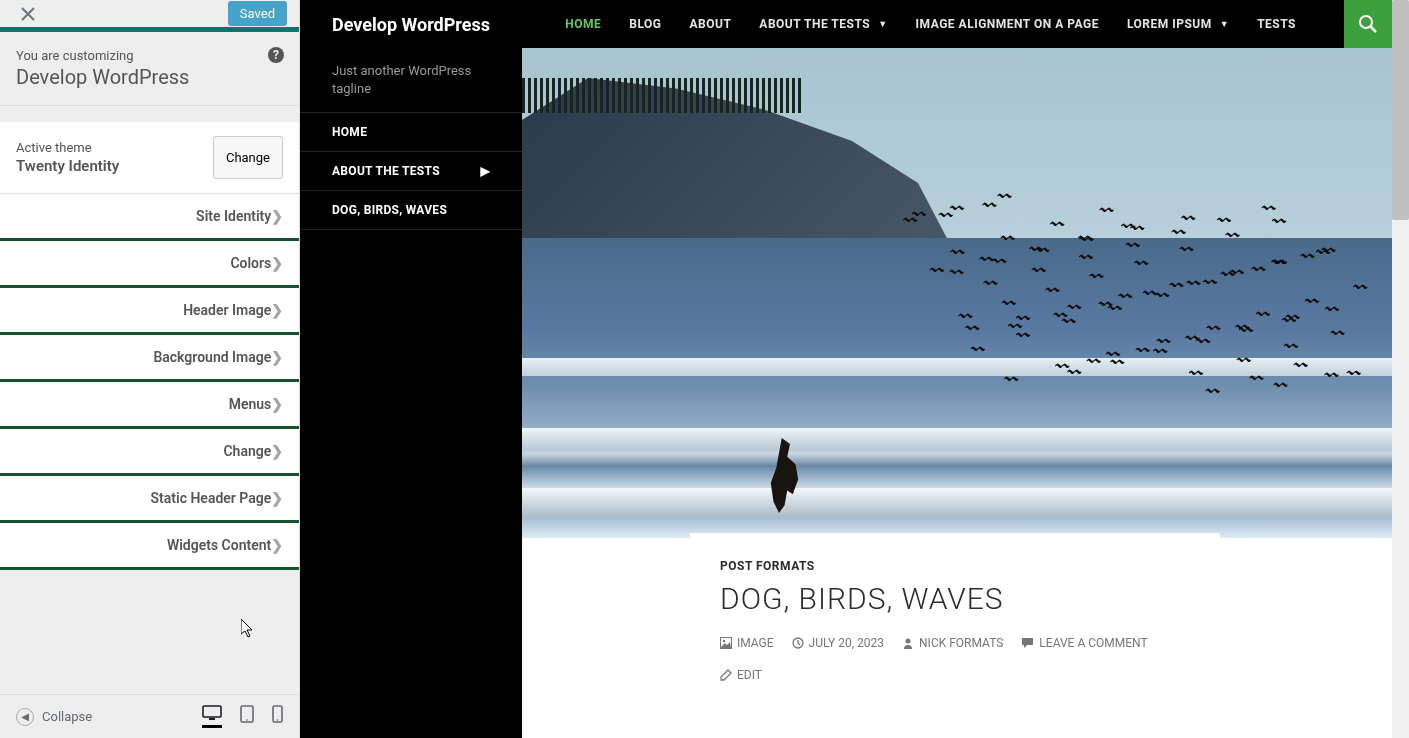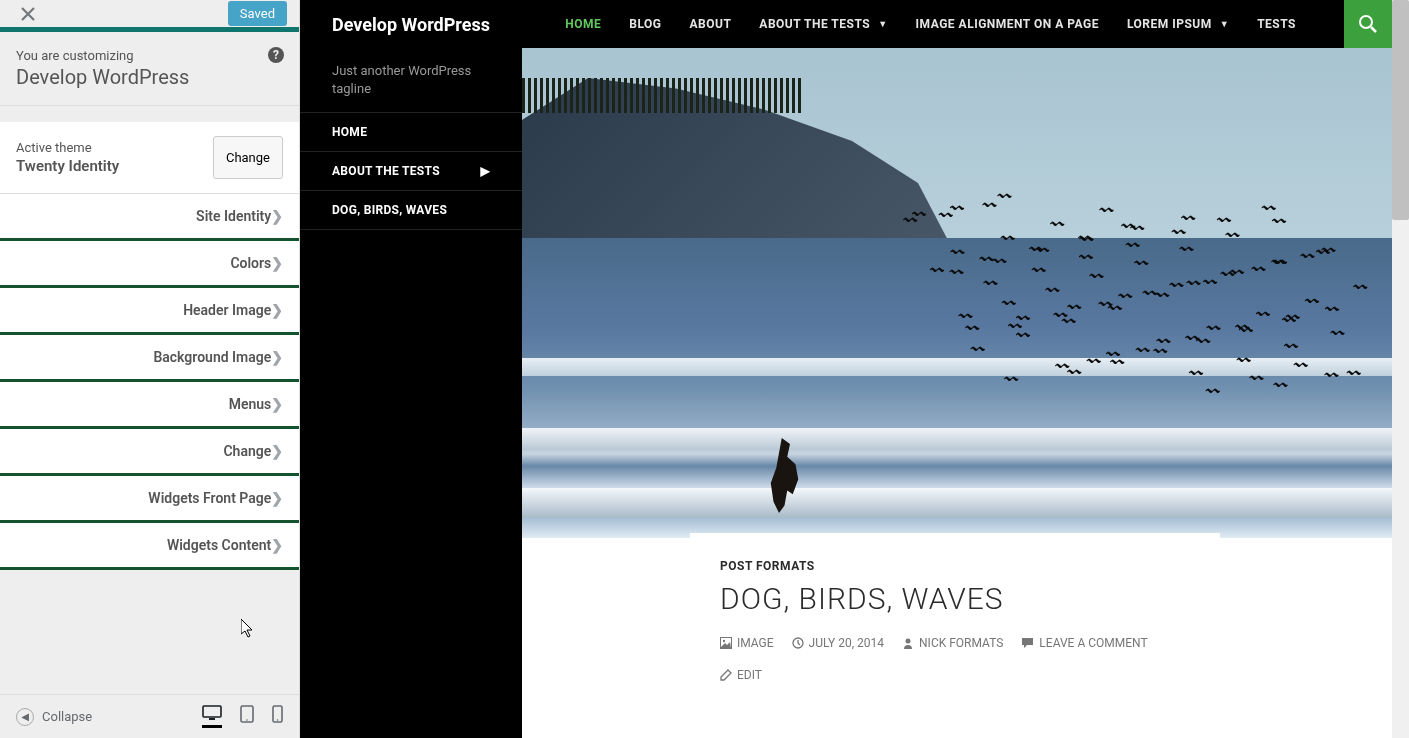--- a/index.html
+++ b/index.html
@@ -112,21 +112,21 @@
       </div>
       <div class="section-item">
         <span>Menus</span>
         <span class="section-arrow">❯</span>
       </div>
       <div class="section-item">
         <span>Change</span>
         <span class="section-arrow">❯</span>
       </div>
       <div class="section-item">
-        <span>Widgets Front Page</span>
+        <span>Static Header Page</span>
         <span class="section-arrow">❯</span>
       </div>
       <div class="section-item">
         <span>Widgets Content</span>
         <span class="section-arrow">❯</span>
       </div>
     </div>
   <div class="cz-footer">
     <div class="collapse">
       <span class="collapse-icon">◀</span>
@@ -304,21 +304,21 @@
                   <circle cx="4" cy="4" r="1.2" fill="#767676"></circle>
                   <path d="M1 10 L5 6 L7 8 L10 5 L11 11 L1 11 Z" fill="#767676"></path>
                 </svg>
                 <a>IMAGE</a>
               </span>
             <span>
                 <svg width="12" height="12" viewBox="0 0 12 12">
                   <circle cx="6" cy="6" r="5" fill="none" stroke="#767676" stroke-width="1.3"></circle>
                   <path d="M6 3 L6 6 L8 8" stroke="#767676" stroke-width="1.3" fill="none"></path>
                 </svg>
-                <a>JULY 20, 2014</a>
+                <a>JULY 20, 2023</a>
               </span>
             <span>
                 <svg width="12" height="12" viewBox="0 0 12 12">
                   <circle cx="6" cy="4" r="2.5" fill="#767676"></circle>
                   <path d="M2 12 Q2 8 6 8 Q10 8 10 12 Z" fill="#767676"></path>
                 </svg>
                 <a>NICK FORMATS</a>
               </span>
             <span>
                 <svg width="13" height="12" viewBox="0 0 13 12">

